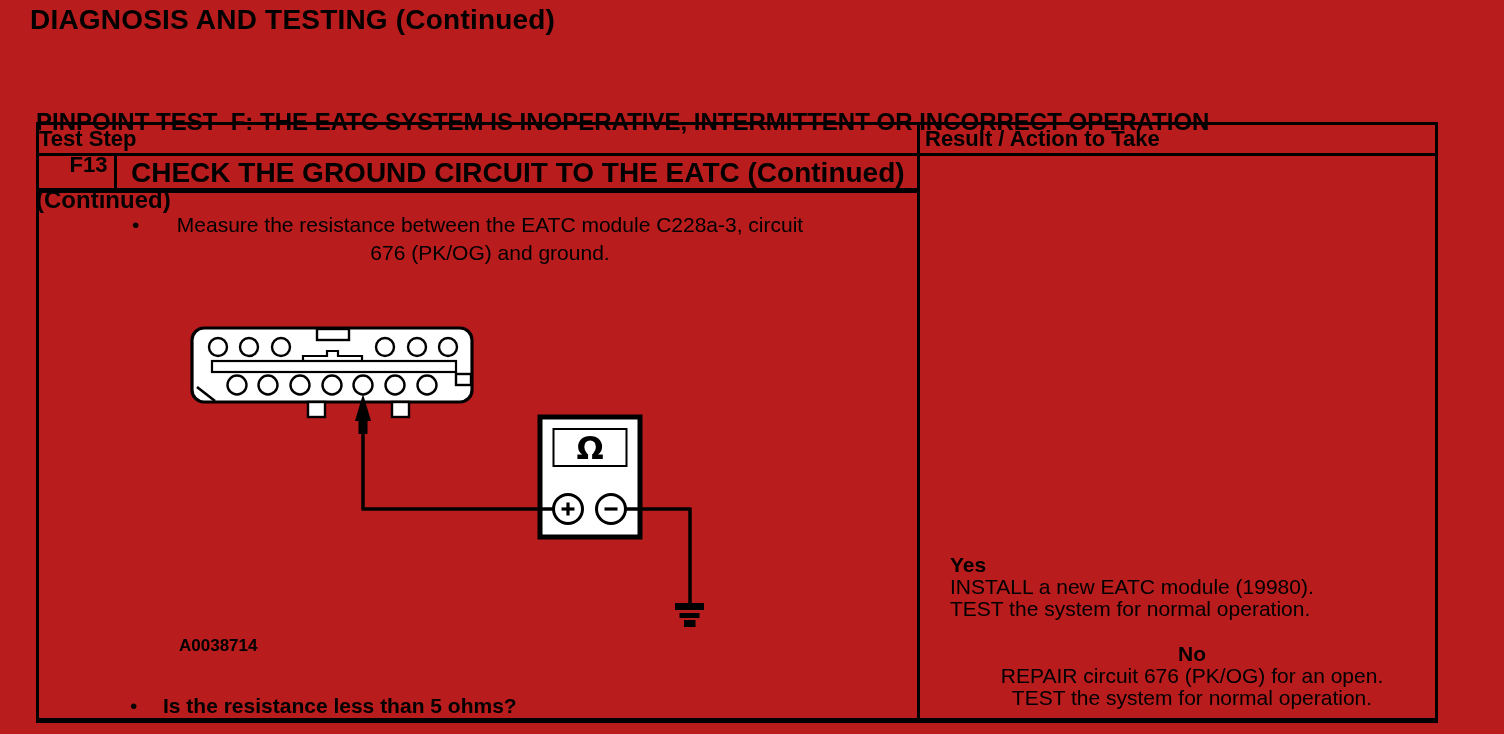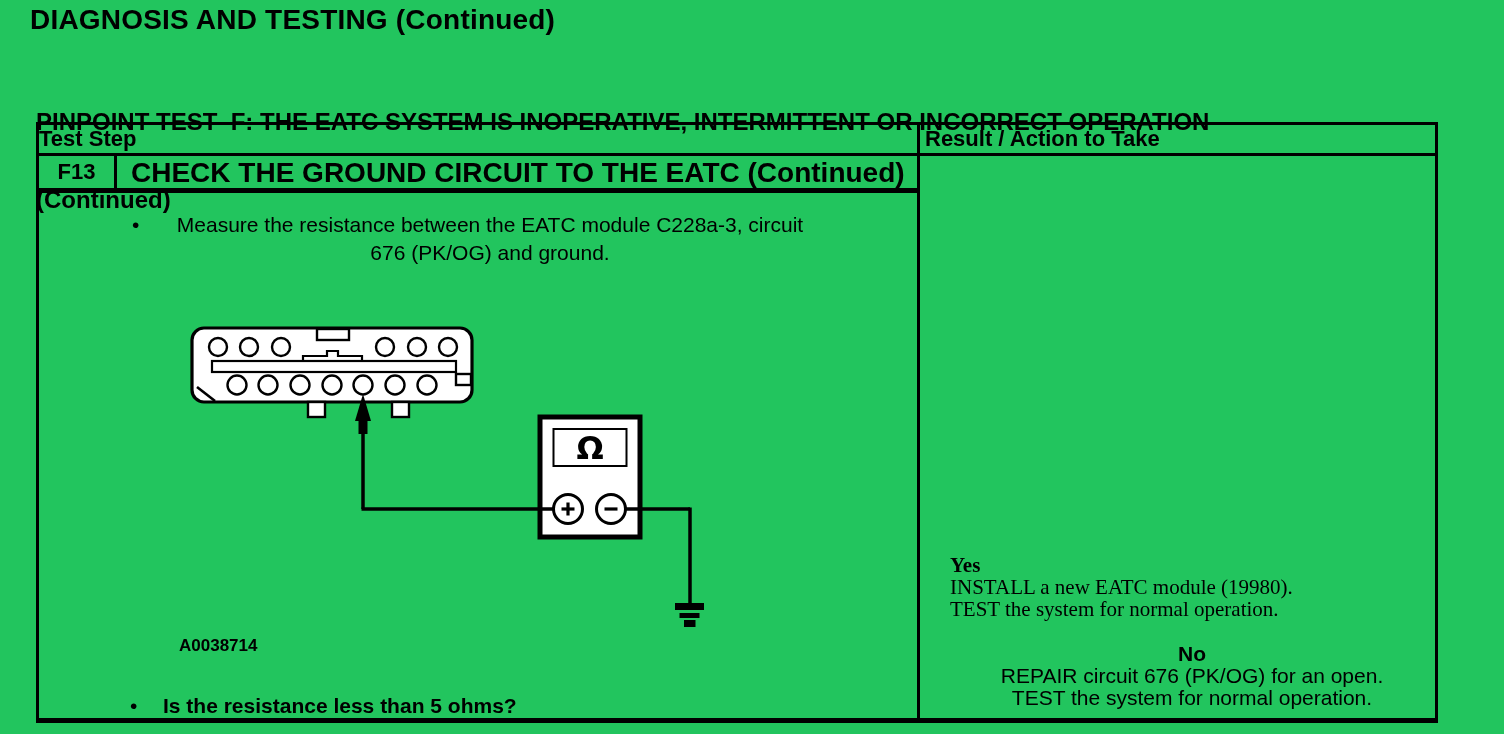--- a/index.html
+++ b/index.html
@@ -1,18 +1,18 @@
 <!DOCTYPE html>
 <html><head>
 <meta charset="utf-8">
 <style>
   html,body { margin:0; padding:0; background:#ffffff; }
   .page {
     position:relative; width:1504px; height:734px;
-    background:#22c55e; color:#000000;
+    background:#b91c1c; color:#000000;
     font-family:"Liberation Sans", sans-serif;
     overflow:hidden;
   }
   .line { position:absolute; background:#000000; }
 
   .doc-title {
     position:absolute; left:30px; top:4px;
     font-size:28px; font-weight:bold; letter-spacing:0.2px;
   }
   .subtitle-wrap {
@@ -21,22 +21,22 @@
     white-space:pre-wrap;
   }
   .doc-table {
     position:absolute; left:36px; top:122px; width:1402px; height:601px;
   }
   .cell-center {
     position:absolute; 
     font-weight:bold; font-size:22px;
   }
   .step-id {
-    position:absolute; left:3px; top:35px; width:75px; height:30px;
-    line-height:30px; text-align:center; font-weight:bold; font-size:22px;
+    position:absolute; left:3px; top:28px; width:75px; height:30px;
+    line-height:30px; text-align:center; font-weight:bold; font-size:22px;padding-left:12px;
   }
   .step-title {
     position:absolute; left:95px; top:36px; width:780px; height:30px;
     line-height:30px; font-weight:bold; font-size:28px;
   }
   .bullet-row {
     position:absolute; display:flex; font-size:21px; line-height:28px;
   }
   .bullet-glyph { flex:0 0 38px; }
   .instr-text { width:640px;text-align:center; }
@@ -87,21 +87,21 @@
       <span class="instr-text">Measure the resistance between the EATC module C228a-3, circuit 676 (PK/OG) and ground.</span>
     </div>
 
     <div class="figure-id">A0038714</div>
 
     <div class="bullet-row question-row">
       <span class="bullet-glyph">•</span>
       <span>Is the resistance less than 5 ohms?</span>
     </div>
 
-    <div class="result-block" style="top:432px;font-family:Liberation Serif, serif;">
+    <div class="result-block" style="top:432px;">
       <div class="result-label">Yes</div>
       <div>INSTALL a new EATC module (19980).</div>
       <div>TEST the system for normal operation.</div>
     </div>
     <div class="result-block" style="top:521px;text-align:center;">
       <div class="result-label">No</div>
       <div>REPAIR circuit 676 (PK/OG) for an open.</div>
       <div>TEST the system for normal operation.</div>
     </div>
   </div>

